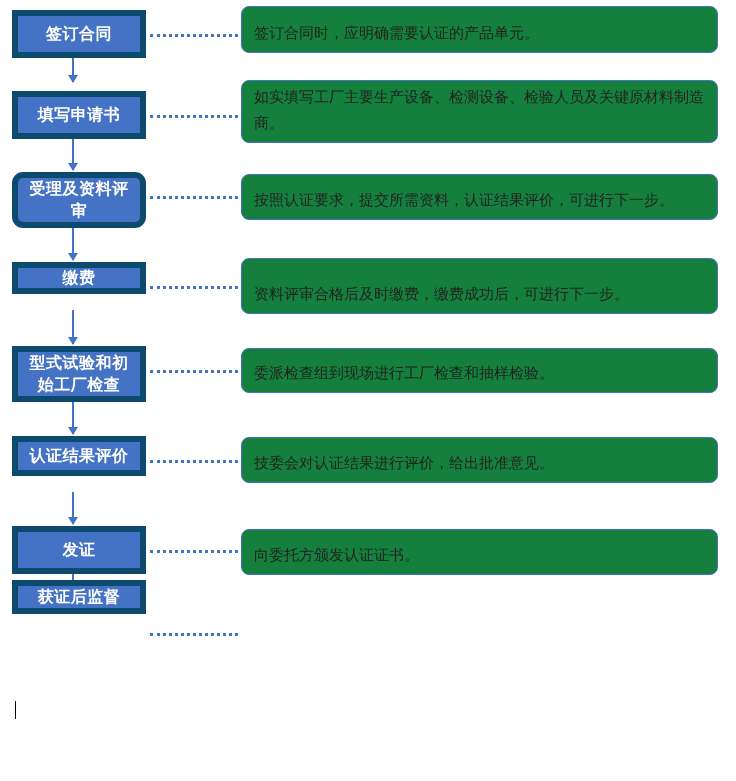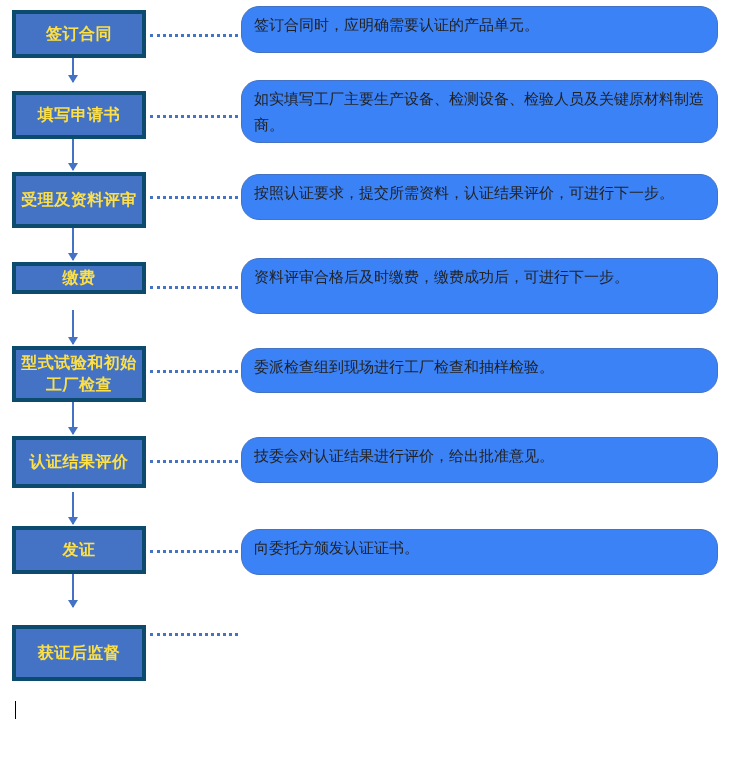--- a/index.html
+++ b/index.html
@@ -18,45 +18,45 @@
     position: relative;
     width: 736px;
     height: 781px;
   }
   .step-box {
     position: absolute;
     left: 12px;
     width: 134px;
     box-sizing: border-box;
     background: #4472c4;
-    color: #fde047;
-    border: 4px solid #0c4a6e;
+    color: #ffffff;
+    border: 6px solid #0c4a6e;
     display: flex;
     align-items: center;
     justify-content: center;
     text-align: center;
     font-size: 16px;
     font-weight: bold;
     line-height: 1.35;
     letter-spacing: 0.5px;
     padding: 2px 4px;
   }
   .note-box {
     position: absolute;
     left: 241px;
     box-sizing: border-box;
-    background: #3b82f6;
+    background: #15803d;
     border: 1px solid #4472c4;
-    border-radius: 18px;
+    border-radius: 8px;
     color: #222222;
     font-size: 15px;
     line-height: 1.7;
     padding: 6px 12px;
     display: flex;
-    align-items: flex-start;
+    align-items: flex-end;
   }
   .note-box .note-text {
     display: block;
     width: 100%;
   }
   .connector {
     position: absolute;
     left: 150px;
     width: 88px;
     height: 0;
@@ -114,21 +114,21 @@
 
   <div class="step-box" style="top:91px;height:48px;">
     <span>填写申请书</span>
   </div>
   <div class="connector" style="top:115px;"></div>
   <div class="note-box" style="top:80px;width:477px;height:63px;">
     <span class="note-text">如实填写工厂主要生产设备、检测设备、检验人员及关键原材料制造商。</span>
   </div>
   <div class="v-arrow" style="top:139px;height:31px;"></div>
 
-  <div class="step-box" style="top:172px;height:56px;">
+  <div class="step-box" style="top:172px;height:56px;border-radius:11px;">
     <span>受理及资料评审</span>
   </div>
   <div class="connector" style="top:196px;"></div>
   <div class="note-box" style="top:174px;width:477px;height:46px;">
     <span class="note-text">按照认证要求，提交所需资料，认证结果评价，可进行下一步。</span>
   </div>
   <div class="v-arrow" style="top:228px;height:32px;"></div>
 
   <div class="step-box" style="top:262px;height:32px;">
     <span>缴费</span>
@@ -141,38 +141,38 @@
 
   <div class="step-box" style="top:346px;height:56px;">
     <span>型式试验和初始工厂检查</span>
   </div>
   <div class="connector" style="top:370px;"></div>
   <div class="note-box" style="top:348px;width:477px;height:45px;">
     <span class="note-text">委派检查组到现场进行工厂检查和抽样检验。</span>
   </div>
   <div class="v-arrow" style="top:402px;height:32px;"></div>
 
-  <div class="step-box" style="top:436px;height:52px;justify-content:center;">
+  <div class="step-box" style="top:436px;height:40px;justify-content:center;">
     <span>认证结果评价</span>
   </div>
   <div class="connector" style="top:460px;"></div>
   <div class="note-box" style="top:437px;width:477px;height:46px;">
     <span class="note-text">技委会对认证结果进行评价，给出批准意见。</span>
   </div>
   <div class="v-arrow" style="top:492px;height:32px;"></div>
 
   <div class="step-box" style="top:526px;height:48px;">
     <span>发证</span>
   </div>
   <div class="connector" style="top:550px;"></div>
   <div class="note-box" style="top:529px;width:477px;height:46px;">
     <span class="note-text">向委托方颁发认证证书。</span>
   </div>
   <div class="v-arrow" style="top:574px;height:33px;"></div>
 
-  <div class="step-box" style="top:625px;height:56px;">
+  <div class="step-box" style="top:580px;height:34px;">
     <span>获证后监督</span>
   </div>
   <div class="connector" style="top:633px;"></div>
 
   <div id="footnote"><span class="caret"></span></div>
 
 </div>
 
 </body></html>

